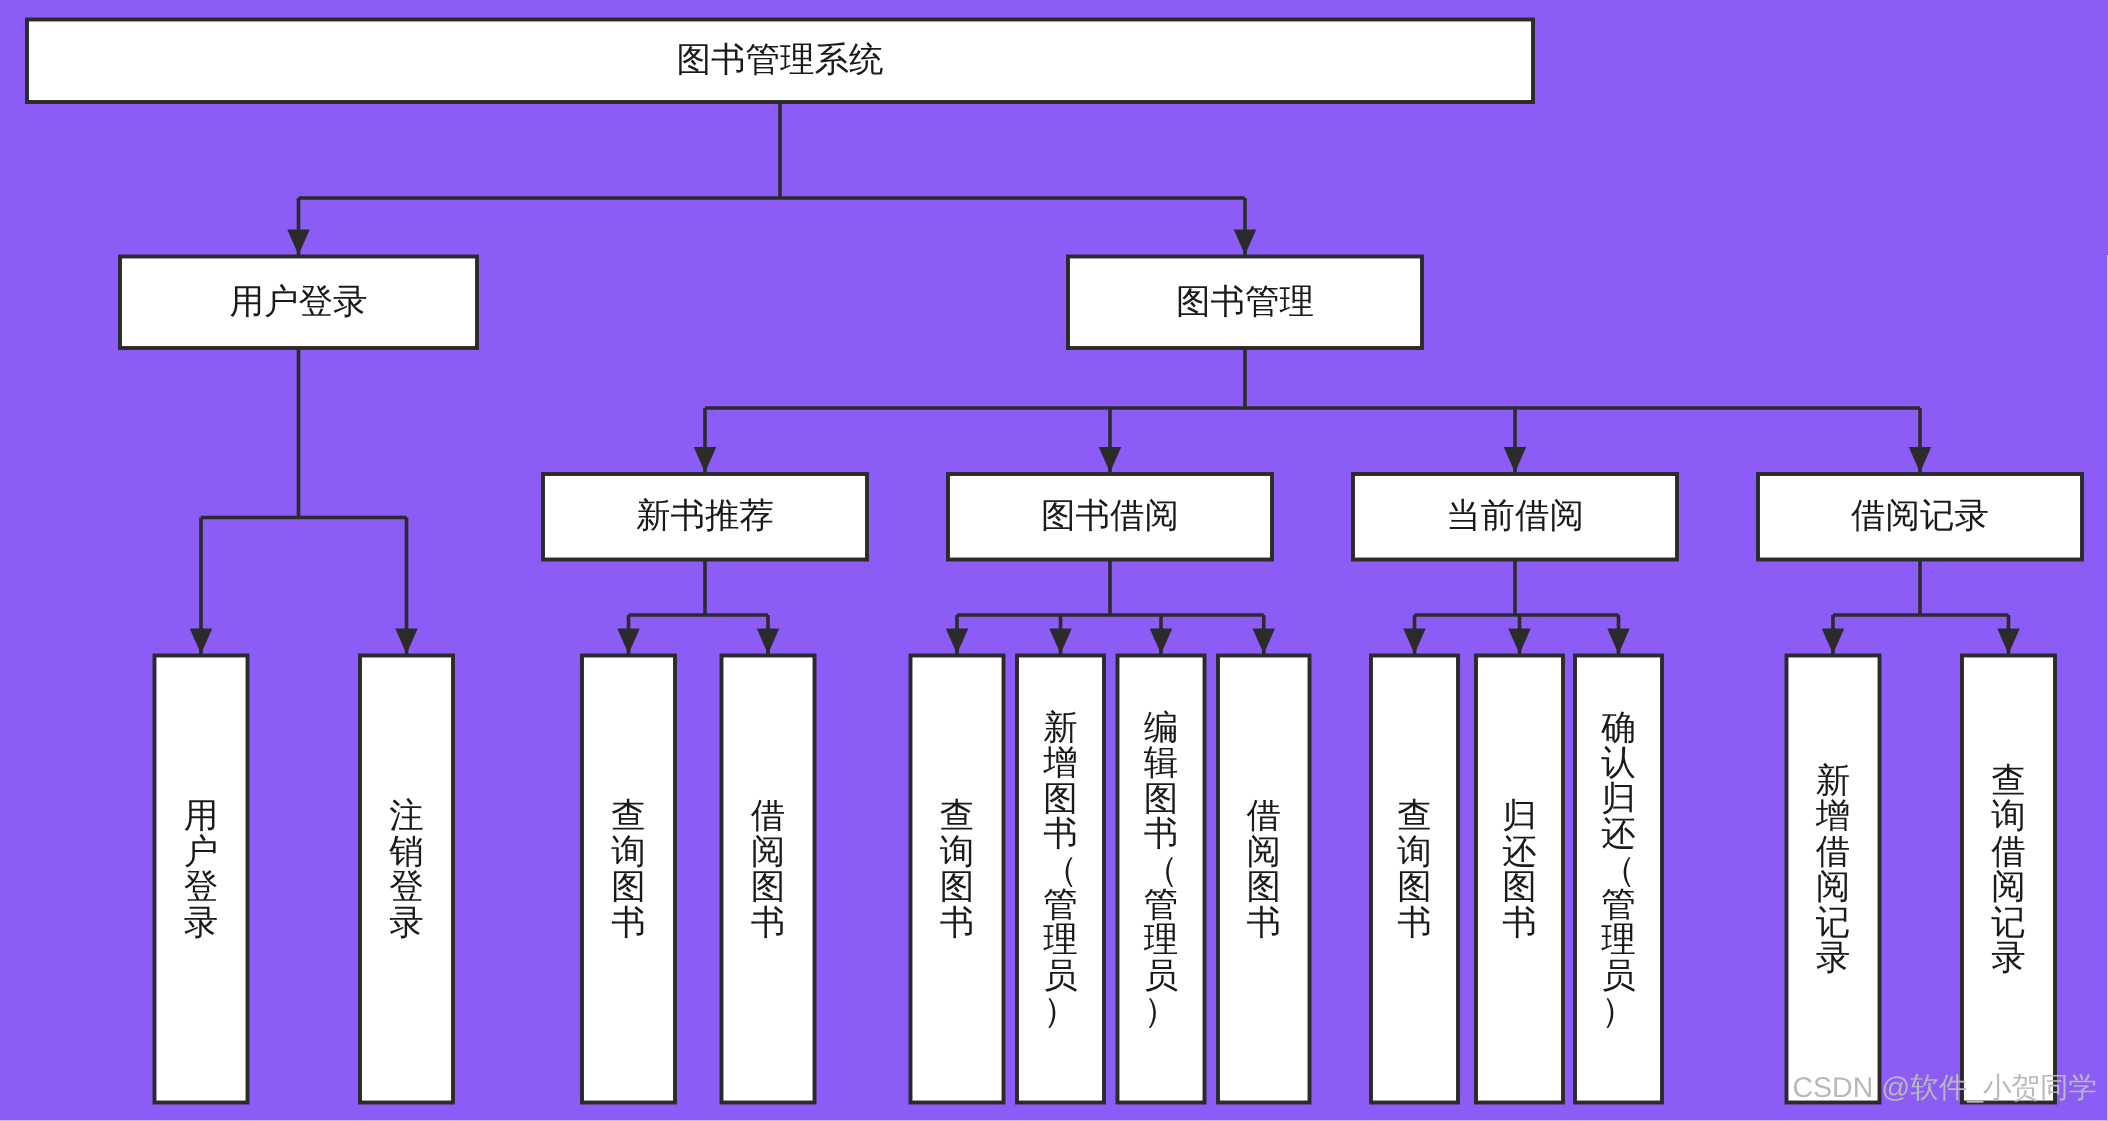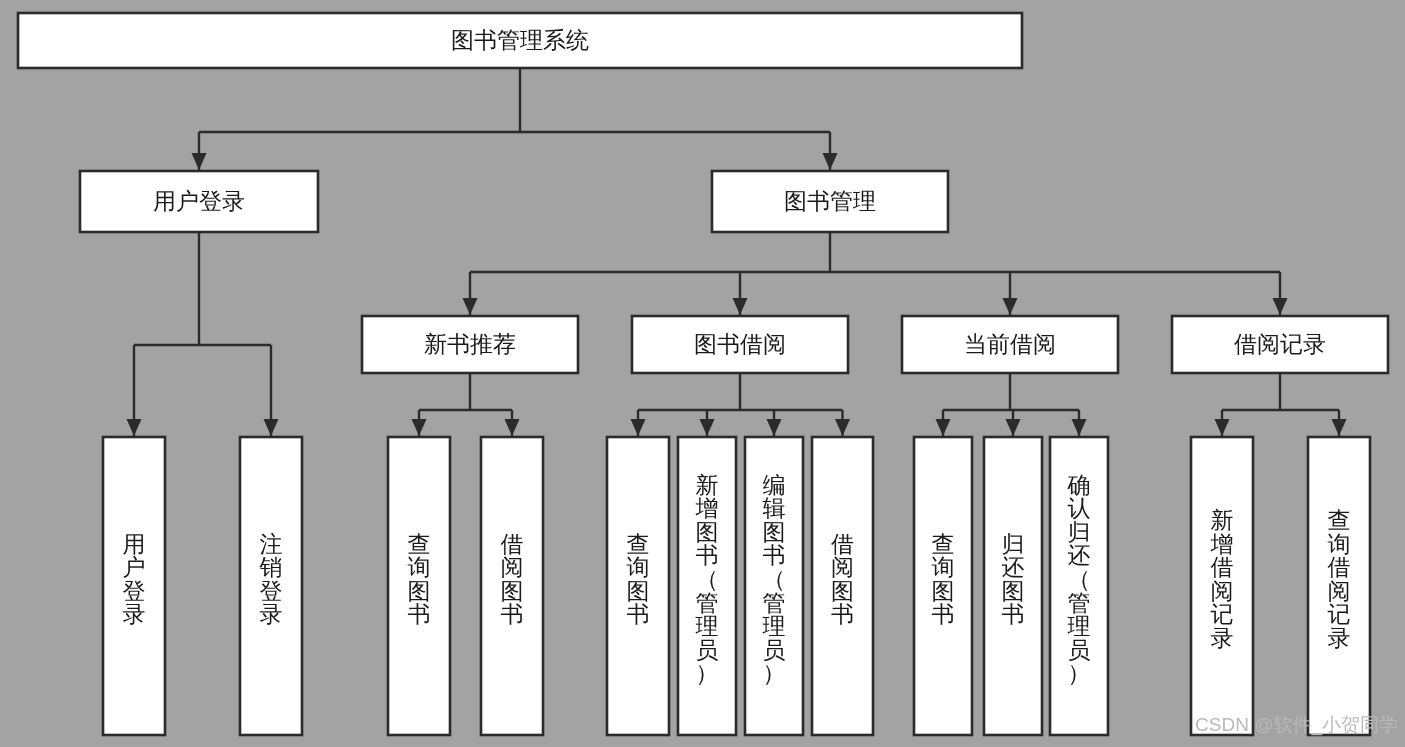--- a/index.html
+++ b/index.html
@@ -7,21 +7,21 @@
     padding: 0;
     background: #ffffff;
   }
   body {
     font-family: "Liberation Sans", "DejaVu Sans", sans-serif;
   }
   #diagram-root {
     position: relative;
     width: 1405px;
     height: 747px;
-    background: #a3a3a3;
+    background: #8b5cf6;
     overflow: hidden;
   }
   svg.diagram-canvas {
     position: absolute;
     left: 0;
     top: 0;
     width: 1405px;
     height: 747px;
   }
   .node-box {

